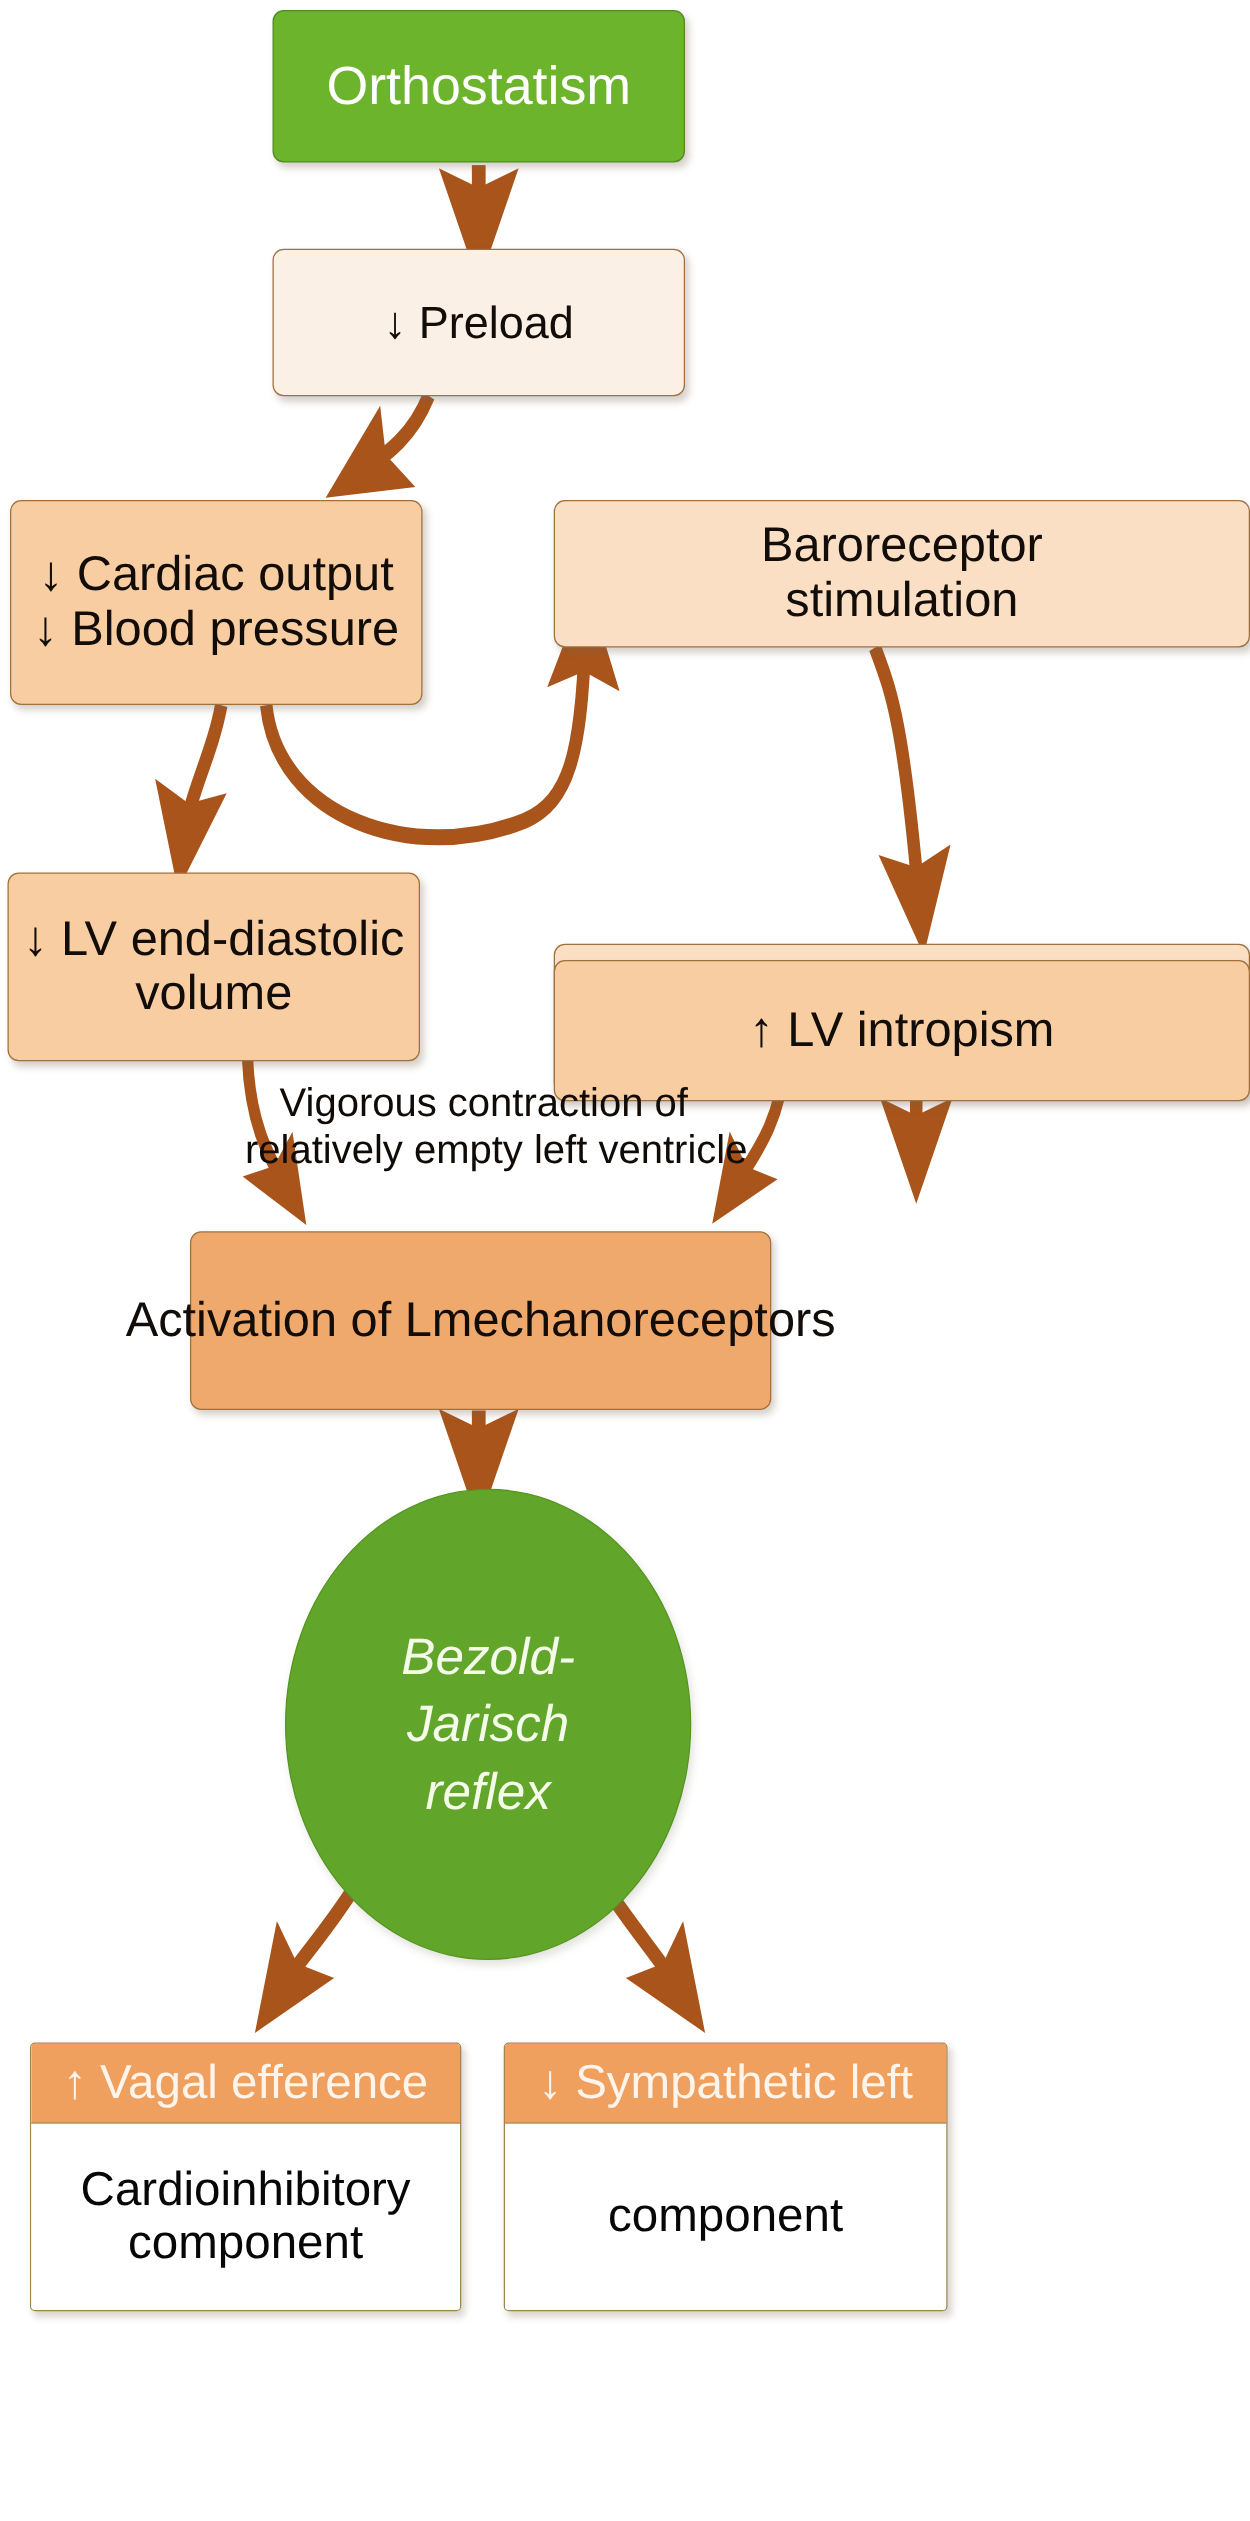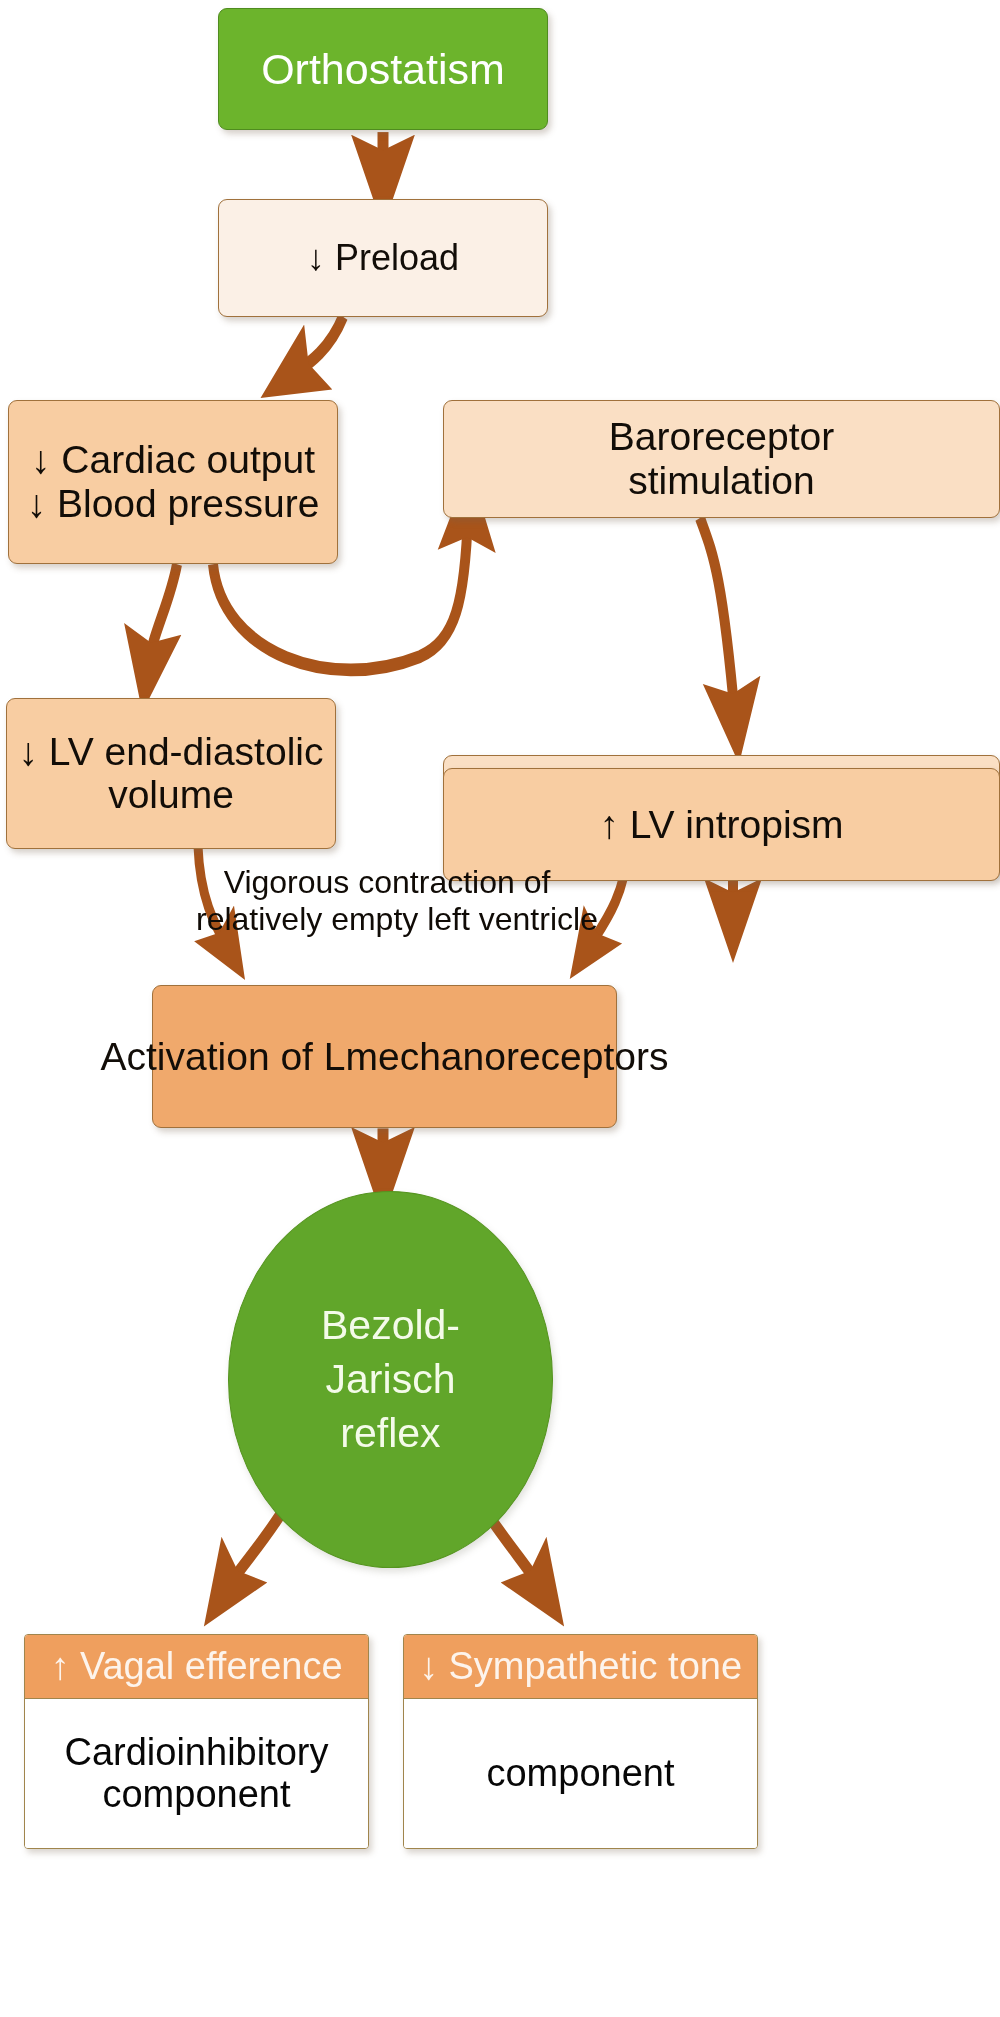--- a/index.html
+++ b/index.html
@@ -73,20 +73,21 @@
     border: 1.5px solid #55941f;
     color: #f4fbe9;
     font-size: 41px;
     display: flex;
     align-items: center;
     justify-content: center;
     text-align: center;
     line-height: 1.32;
     z-index: 2;
     box-shadow: 2px 4px 7px rgba(120,120,100,0.22);
+    font-style: italic;
   }
   .annot {
     position: absolute;
     z-index: 4;
     text-align: center;
     color: #100b06;
     font-size: 32px;
     line-height: 1.15;
     background: transparent;
   }
@@ -216,20 +217,20 @@
       <span class="nowrap">↑ Vagal efference</span>
     </div>
     <div class="split-body" style="flex-direction:column;">
       <span class="nowrap">Cardioinhibitory</span>
       <span class="nowrap">component</span>
     </div>
   </div>
 
   <div class="split-box" style="left: 403px; top: 1633.6px; width: 355px; height: 215.42px;">
     <div class="split-head">
-      <span class="nowrap">↓ Sympathetic tone</span>
+      <span class="nowrap">↓ Sympathetic left</span>
     </div>
     <div class="split-body" style="flex-direction:column;">
       <span class="nowrap">component</span>
     </div>
   </div>
 
 </div>
 
 </body></html>

